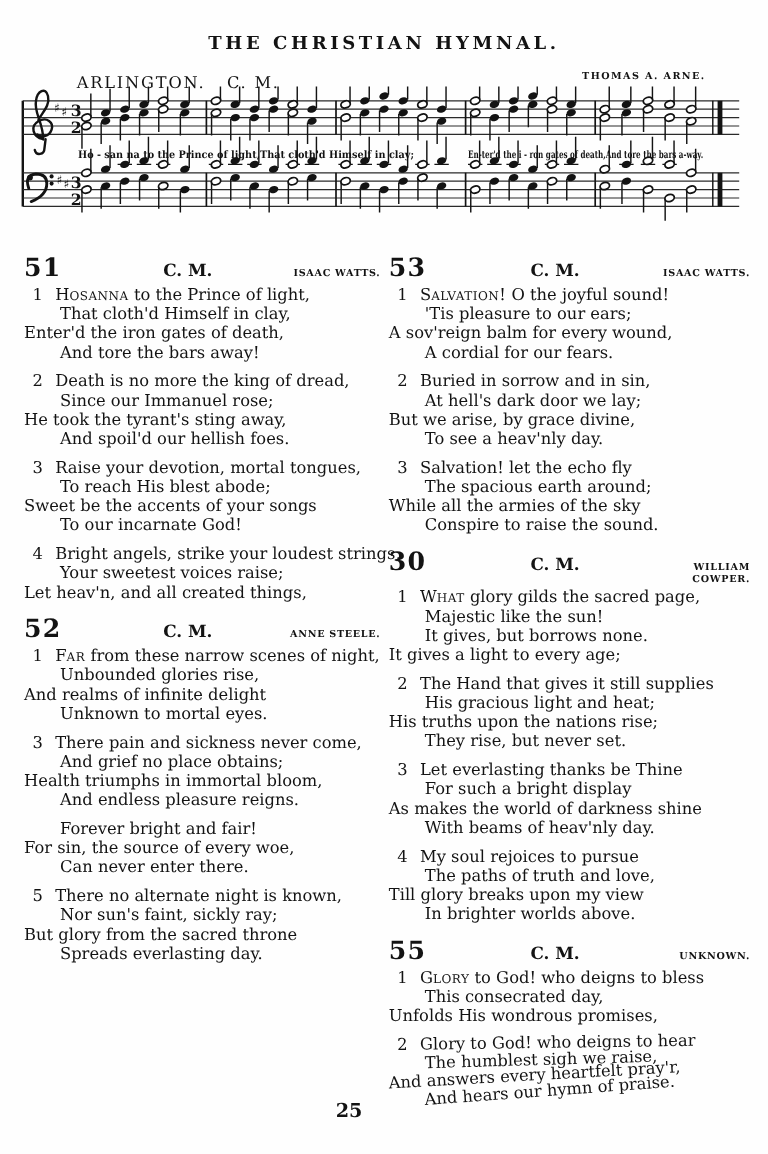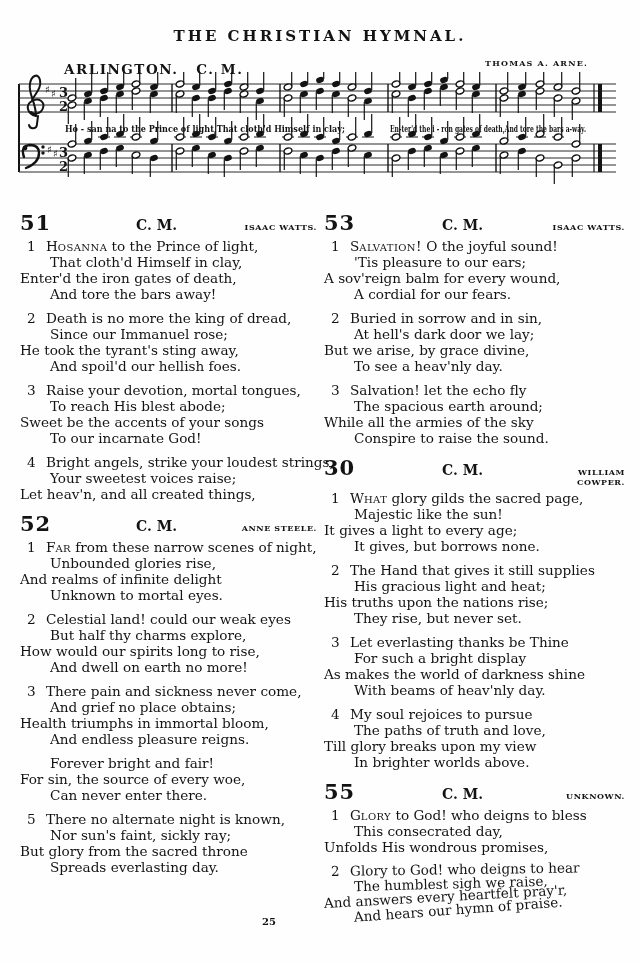--- a/index.html
+++ b/index.html
@@ -7,21 +7,21 @@
     width:640px;height:962px;position:relative;overflow:hidden;
     background:#fefefe;color:#131313;
     font-family:"DejaVu Serif", serif;
   }
   .runhead{
     position:absolute;top:27px;left:0;width:100%;text-align:center;
     font-size:15px;font-weight:bold;letter-spacing:3px;
   }
   .tune-row{
     position:absolute;top:61px;left:64px;
-    font-size:13.5px;font-weight:bold;letter-spacing:1.5px;
+    font-size:13.5px;font-weight:normal;letter-spacing:1.5px;
   }
   .tune-row .tmeter{margin-left:18px}
   .composer{
     position:absolute;top:58px;right:52px;
     font-size:8px;font-weight:bold;letter-spacing:1.2px;
   }
   svg.music{position:absolute;top:72px;left:14px}
   .col{position:absolute;top:210px}
   .col-left{left:20px;width:300px}
   .col-right{left:324px;width:304px}
@@ -36,22 +36,22 @@
   .ln.ind{padding-left:30px}
   .ln.flush{padding-left:0}
   .vnum{display:inline-block;width:19px}
   .sc{font-variant:small-caps;letter-spacing:.4px}
   
   [data-name="hymn-55"] .verse:last-child .ln:nth-child(1){transform:rotate(-0.8deg);transform-origin:left center}
   [data-name="hymn-55"] .verse:last-child .ln:nth-child(2){transform:rotate(-1.6deg);transform-origin:left center}
   [data-name="hymn-55"] .verse:last-child .ln:nth-child(3){transform:rotate(-3.2deg);transform-origin:left center}
   [data-name="hymn-55"] .verse:last-child .ln:nth-child(4){transform:rotate(-4.2deg);transform-origin:left center}
   .pagenum{
-    position:absolute;top:916px;left:262px;width:40px;text-align:left;
-    font-size:10px;font-weight:bold;
+    position:absolute;top:916px;left:262px;width:40px;text-align:right;
+    font-size:16px;font-weight:bold;
   }
 </style>
 </head>
 <body>
 
 <div class="runhead" data-name="page-title">THE CHRISTIAN HYMNAL.</div>
 
 <div class="tune-row" data-name="tune-title">
   <span data-name="tune-name">ARLINGTON.</span><span class="tmeter" data-name="tune-meter">C. M.</span>
 </div>
@@ -418,26 +418,20 @@
         <span class="hmeter" data-name="hymn-meter">C. M.</span>
         <span class="hauthor" data-name="hymn-author">ANNE STEELE.</span>
       </div>
       <div class="verse" data-name="verse">
         <div class="ln first" data-name="verse-line"><span class="vnum" data-name="verse-number">1</span><span data-name="verse-text">F</span><span class="sc" data-name="verse-text-smallcaps">ar</span><span data-name="verse-text"> from these narrow scenes of night,</span></div>
         <div class="ln ind" data-name="verse-line"><span data-name="verse-text">Unbounded glories rise,</span></div>
         <div class="ln flush" data-name="verse-line"><span data-name="verse-text">And realms of infinite delight</span></div>
         <div class="ln ind" data-name="verse-line"><span data-name="verse-text">Unknown to mortal eyes.</span></div>
       </div>
       <div class="verse" data-name="verse">
-        <div class="ln first" data-name="verse-line"><span class="vnum" data-name="verse-number">2</span><span data-name="verse-text">Celestial land! could our weak eyes</span></div>
-        <div class="ln ind" data-name="verse-line"><span data-name="verse-text">But half thy charms explore,</span></div>
-        <div class="ln flush" data-name="verse-line"><span data-name="verse-text">How would our spirits long to rise,</span></div>
-        <div class="ln ind" data-name="verse-line"><span data-name="verse-text">And dwell on earth no more!</span></div>
-      </div>
-      <div class="verse" data-name="verse">
         <div class="ln first" data-name="verse-line"><span class="vnum" data-name="verse-number">3</span><span data-name="verse-text">There pain and sickness never come,</span></div>
         <div class="ln ind" data-name="verse-line"><span data-name="verse-text">And grief no place obtains;</span></div>
         <div class="ln flush" data-name="verse-line"><span data-name="verse-text">Health triumphs in immortal bloom,</span></div>
         <div class="ln ind" data-name="verse-line"><span data-name="verse-text">And endless pleasure reigns.</span></div>
       </div>
       <div class="verse" data-name="verse">
         <div class="ln ind" data-name="verse-line"><span data-name="verse-text">Forever bright and fair!</span></div>
         <div class="ln flush" data-name="verse-line"><span data-name="verse-text">For sin, the source of every woe,</span></div>
         <div class="ln ind" data-name="verse-line"><span data-name="verse-text">Can never enter there.</span></div>
       </div>
@@ -477,22 +471,22 @@
     </section>
     <section class="hymn" data-name="hymn-54">
       <div class="hh" data-name="hymn-header">
         <span class="hnum" data-name="hymn-number">30</span>
         <span class="hmeter" data-name="hymn-meter">C. M.</span>
         <span class="hauthor" data-name="hymn-author">WILLIAM COWPER.</span>
       </div>
       <div class="verse" data-name="verse">
         <div class="ln first" data-name="verse-line"><span class="vnum" data-name="verse-number">1</span><span data-name="verse-text">W</span><span class="sc" data-name="verse-text-smallcaps">hat</span><span data-name="verse-text"> glory gilds the sacred page,</span></div>
         <div class="ln ind" data-name="verse-line"><span data-name="verse-text">Majestic like the sun!</span></div>
+        <div class="ln ind" data-name="verse-line"><span data-name="verse-text">It gives, but borrows none.</span></div>
         <div class="ln flush" data-name="verse-line"><span data-name="verse-text">It gives a light to every age;</span></div>
-        <div class="ln ind" data-name="verse-line"><span data-name="verse-text">It gives, but borrows none.</span></div>
       </div>
       <div class="verse" data-name="verse">
         <div class="ln first" data-name="verse-line"><span class="vnum" data-name="verse-number">2</span><span data-name="verse-text">The Hand that gives it still supplies</span></div>
         <div class="ln ind" data-name="verse-line"><span data-name="verse-text">His gracious light and heat;</span></div>
         <div class="ln flush" data-name="verse-line"><span data-name="verse-text">His truths upon the nations rise;</span></div>
         <div class="ln ind" data-name="verse-line"><span data-name="verse-text">They rise, but never set.</span></div>
       </div>
       <div class="verse" data-name="verse">
         <div class="ln first" data-name="verse-line"><span class="vnum" data-name="verse-number">3</span><span data-name="verse-text">Let everlasting thanks be Thine</span></div>
         <div class="ln ind" data-name="verse-line"><span data-name="verse-text">For such a bright display</span></div>

